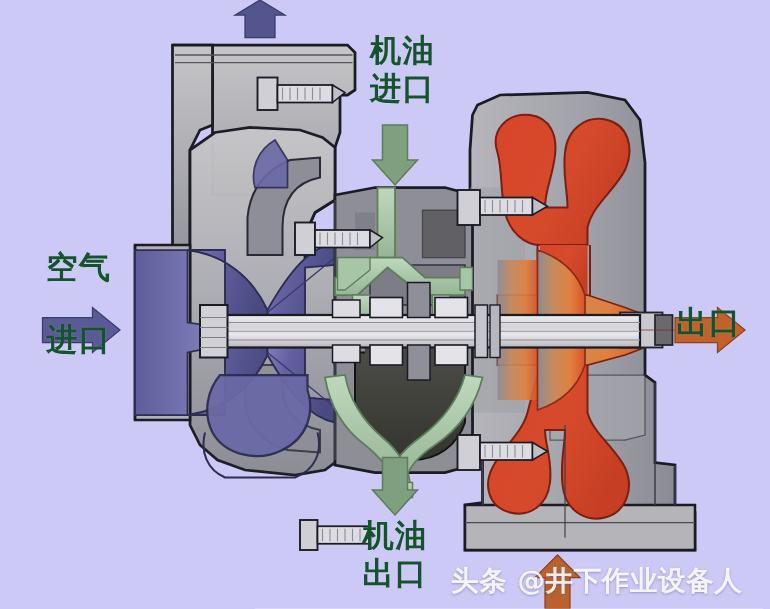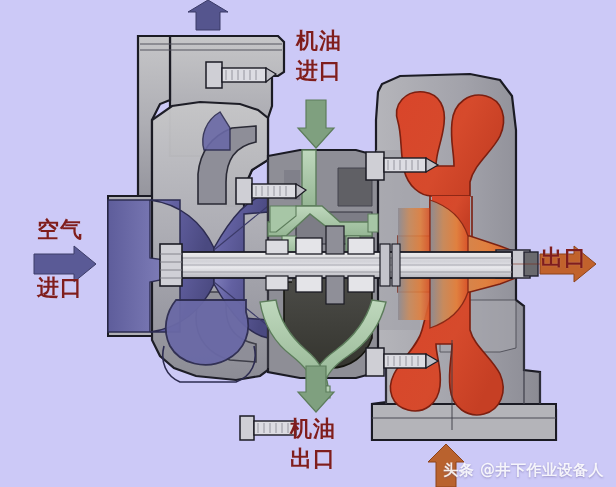--- a/index.html
+++ b/index.html
@@ -17,34 +17,34 @@
   }
   #stage svg.layer {
     position: absolute;
     left: 0;
     top: 0;
     width: 616px;
     height: 487px;
   }
   .lbl {
     position: absolute;
-    color: #7f1d1d;
+    color: #14532d;
     font-weight: 700;
-    font-size: 22px;
+    font-size: 25px;
     line-height: 30px;
     letter-spacing: 1px;
     white-space: nowrap;
     text-shadow: 0 0 1px rgba(255,255,255,0.35);
   }
   #wm {
     position: absolute;
-    right: 12px;
+    right: 22px;
     bottom: 7px;
     color: rgba(255,255,255,0.88);
-    font-size: 15px;
+    font-size: 22px;
     font-weight: 700;
     letter-spacing: 0.5px;
     white-space: nowrap;
     text-shadow: 0 1px 2px rgba(90,80,140,0.45);
   }
 </style>
 </head>
 <body>
 
 <div id="stage">
@@ -290,21 +290,21 @@
   <div class="lbl" style="left:296px; top:26px;">
     <div>机油</div>
     <div>进口</div>
   </div>
 
   <div class="lbl" style="left:290px; top:414px;">
     <div>机油</div>
     <div>出口</div>
   </div>
 
-  <div class="lbl" style="left:37px; top:215px;">
+  <div class="lbl" style="left:37px; top:199px;">
     <div>空气</div>
     <div style="margin-top:28px;">进口</div>
   </div>
 
   <div class="lbl" style="left:541px; top:215px;">
     <div style="margin-top:28px;">出口</div>
   </div>
 
   <div id="wm">头条 @井下作业设备人</div>
 

